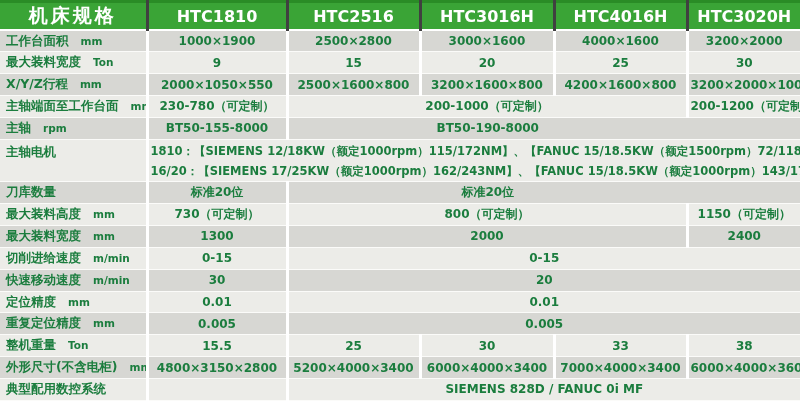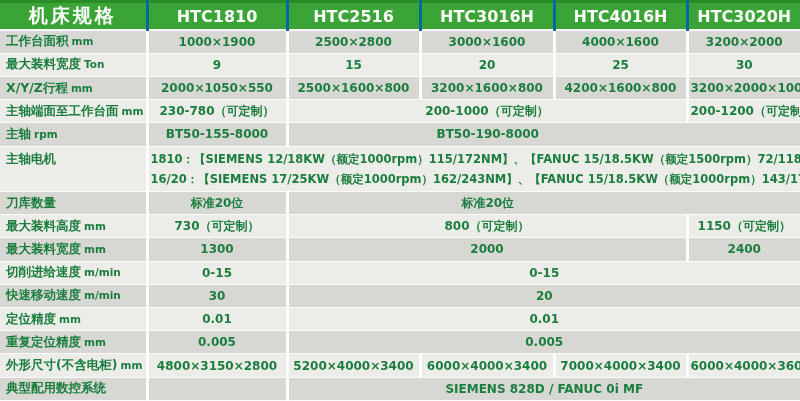--- a/index.html
+++ b/index.html
@@ -3,34 +3,34 @@
 <meta charset="utf-8">
 <style>
   html,body{margin:0;padding:0;background:#ffffff;}
   body{width:800px;height:401px;overflow:hidden;font-family:"DejaVu Sans",sans-serif;}
   table{border-collapse:collapse;table-layout:fixed;width:800px;height:401px;}
   thead tr{height:27px;}
   tbody tr{height:21px;}
   tbody tr.motor-row{height:26px;}
   th{
     background:#3aa436;color:#ffffff;font-weight:bold;font-size:16px;
-    border-top:3px solid #2a8c26;border-bottom:2px solid #ffffff;border-right:3px solid #0369a1;
+    border-top:3px solid #2a8c26;border-bottom:2px solid #ffffff;border-right:3px solid #404040;
     padding:0;white-space:nowrap;overflow:hidden;
   }
   th.spec{font-size:19px;letter-spacing:3px;}
   th:last-child{border-right:none;}
   td{
     color:#1b7d3e;font-size:12px;font-weight:bold;text-align:center;
     border-right:3px solid #ffffff;border-bottom:1px solid #fbfbf9;
     padding:0 2px;white-space:nowrap;overflow:hidden;
   }
   td:last-child{border-right:none;}
   td.no-div{border-right:none;}
   td.label{text-align:left;padding-left:6px;font-size:12.5px;}
-  .unit{font-size:10.5px;margin-left:3px;font-weight:bold;}
+  .unit{font-size:10.5px;margin-left:12px;font-weight:bold;}
   tbody tr:nth-child(odd) td{background:#d7d7d3;}
   tbody tr:nth-child(even) td{background:#ecece8;}
   td.motor div{line-height:20px;font-size:11.5px;}
   td.guide{font-size:12.5px;}
 </style>
 </head>
 <body>
 
 <table>
   <colgroup>
@@ -141,20 +141,28 @@
       <td>0.01</td>
       <td colspan="4">0.01</td>
     </tr>
 
     <tr>
       <td class="label"><span>重复定位精度</span><span class="unit">mm</span></td>
       <td>0.005</td>
       <td colspan="4">0.005</td>
     </tr>
 
+    <tr>
+      <td class="label"><span>整机重量</span><span class="unit">Ton</span></td>
+      <td>15.5</td>
+      <td>25</td>
+      <td>30</td>
+      <td>33</td>
+      <td>38</td>
+    </tr>
 
     <tr>
       <td class="label"><span>外形尺寸(不含电柜)</span><span class="unit">mm</span></td>
       <td>4800×3150×2800</td>
       <td>5200×4000×3400</td>
       <td>6000×4000×3400</td>
       <td>7000×4000×3400</td>
       <td>6000×4000×3600</td>
     </tr>
 

